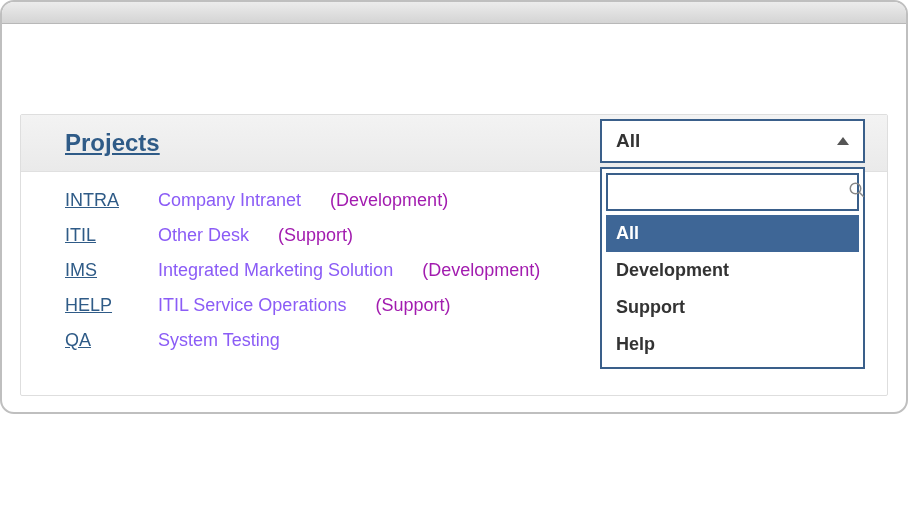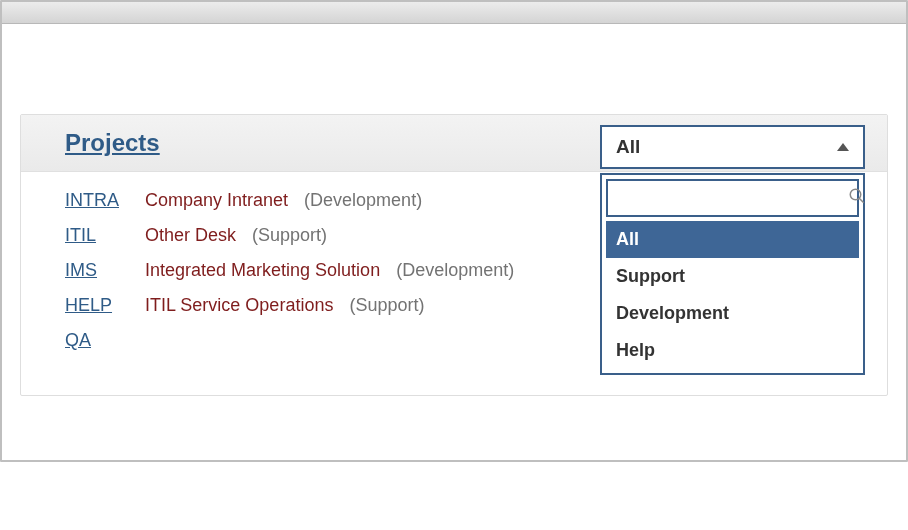--- a/index.html
+++ b/index.html
@@ -1,19 +1,19 @@
 <!DOCTYPE html>
 <html><head>
 <meta charset="utf-8">
 <style>
   * { box-sizing: border-box; margin: 0; padding: 0; }
   html, body { width: 908px; height: 530px; font-family: Verdana, Arial, sans-serif; background: #fff; }
   .window {
-    width: 908px; height: 462px;
-    border: 2px solid #bfbfbf; border-radius: 1px;
+    width: 908px; height: 414px;
+    border: 2px solid #bfbfbf; border-radius: 14px;
     overflow: hidden; background: #fff;
   }
   .titlebar {
     height: 22px;
     background: linear-gradient(#ececec, #d4d4d4);
     border-bottom: 1px solid #b8b8b8;
   }
   .content { padding: 0 18px; }
 
   .panel {
@@ -32,30 +32,30 @@
   }
   .panel-title {
     color: #2f5b87;
     font-size: 24px;
     font-weight: bold;
     text-decoration: underline;
     cursor: pointer;
   }
 
   .project-list { padding: 18px 0 30px 44px; }
-  .project-row { display: flex; align-items: baseline; gap: 16px; margin-bottom: 14px; font-size: 18px; }
+  .project-row { display: flex; align-items: baseline; gap: 29px; margin-bottom: 14px; font-size: 18px; }
   .proj-code { color: #2f5b87; text-decoration: underline; min-width: 64px; cursor: pointer; font-weight: 500; }
-  .proj-name { color: #7f1d1d; }
-  .proj-cat { color: #737373; }
+  .proj-name { color: #8b5cf6; }
+  .proj-cat { color: #a21caf; }
 
   
   .filter-wrap {
     position: absolute;
     right: 22px;
-    top: 10px;
+    top: 4px;
     width: 265px;
     margin-left: 8px;
   }
   .filter-select {
     border: 2px solid #3a5f8a;
     background: #fff;
     height: 44px;
     display: flex;
     align-items: center;
     justify-content: space-between;
@@ -129,22 +129,22 @@
             <span class="text-cursor"></span>
             <input class="search-input" type="text" value="" style="">
             <span class="search-icon">
               <svg viewBox="0 0 24 24">
                   <circle cx="10" cy="10" r="7"></circle>
                   <line x1="15" y1="15" x2="21" y2="21"></line>
                 </svg>
             </span>
           </div>
           <div class="opt selected">All</div>
+          <div class="opt">Development</div>
           <div class="opt">Support</div>
-          <div class="opt">Development</div>
           <div class="opt">Help</div>
         </div>
       </div>
 
       <div class="project-list">
         <div class="project-row">
           <a class="proj-code">INTRA</a>
           <span class="proj-name">Company Intranet</span>
           <span class="proj-cat">(Development)</span>
         </div>
@@ -158,19 +158,20 @@
           <span class="proj-name">Integrated Marketing Solution</span>
           <span class="proj-cat">(Development)</span>
         </div>
         <div class="project-row">
           <a class="proj-code">HELP</a>
           <span class="proj-name">ITIL Service Operations</span>
           <span class="proj-cat">(Support)</span>
         </div>
         <div class="project-row">
           <a class="proj-code">QA</a>
+          <span class="proj-name">System Testing</span>
           <span class="proj-cat"></span>
         </div>
       </div>
     </div>
 
   </div>
 </div>
 
 </body></html>

